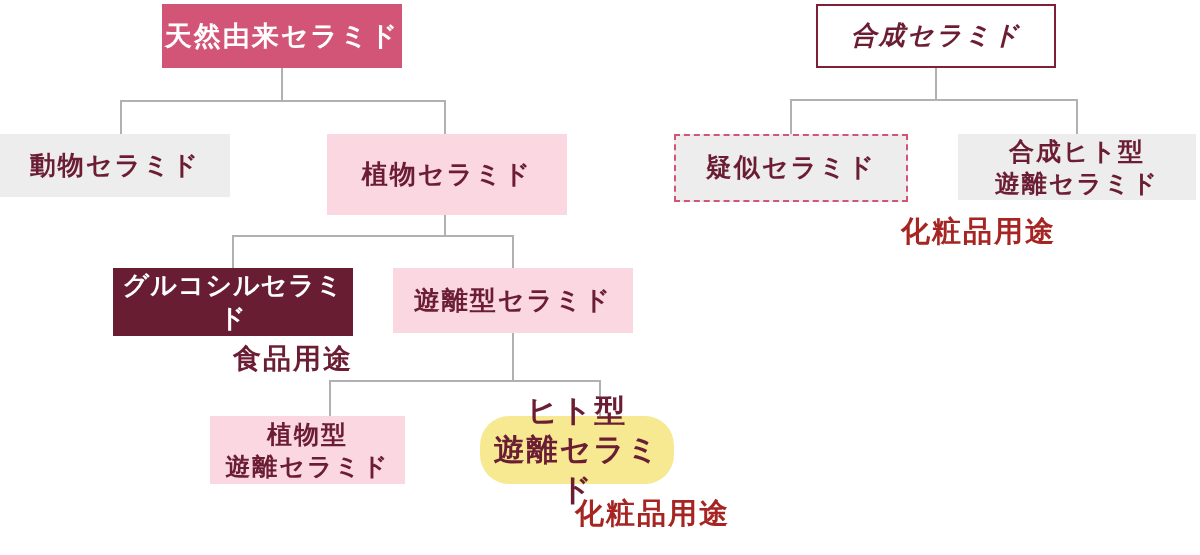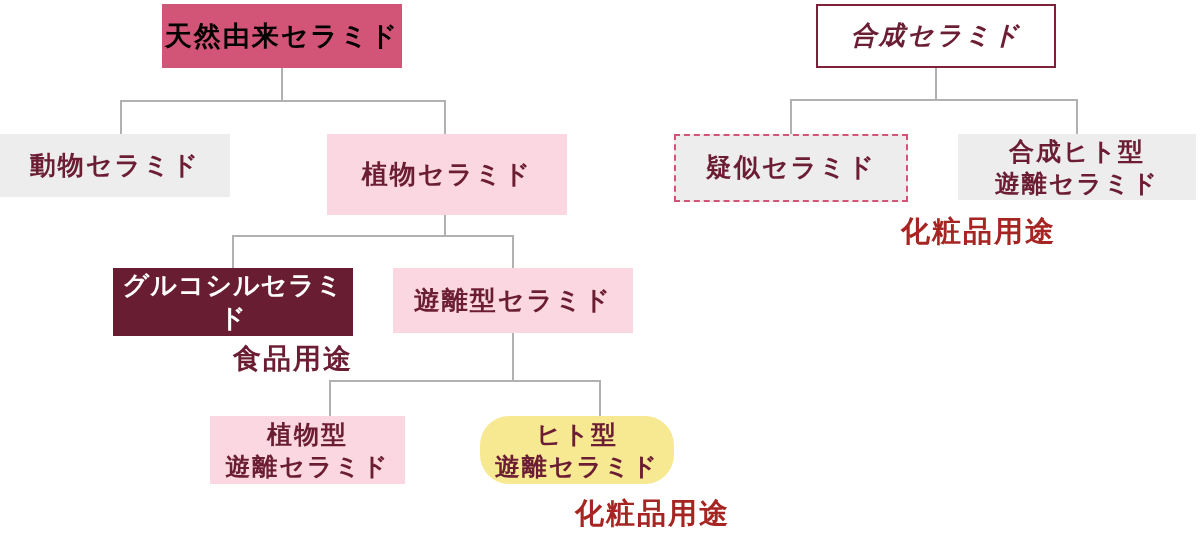--- a/index.html
+++ b/index.html
@@ -35,21 +35,21 @@
     font-weight:700;
     font-size:26px;
     letter-spacing:2px;
     color:var(--maroon-text);
     line-height:1.28;
   }
   .node .line{display:block;}
   
   #box-natural{
     left:162px;top:4px;width:240px;height:64px;
-    background:var(--rose);color:#000000;font-size:27px;
+    background:var(--rose);color:#ffffff;font-size:27px;
   }
   #box-animal{
     left:0px;top:134px;width:230px;height:63px;
     background:var(--light-gray);
   }
   #box-plant{
     left:327px;top:134px;width:240px;height:81px;
     background:var(--light-pink);
   }
   #box-glucosyl{
@@ -59,21 +59,21 @@
   #box-free{
     left:393px;top:268px;width:240px;height:65px;
     background:var(--light-pink);
   }
   #box-plant-free{
     left:210px;top:416px;width:195px;height:68px;
     background:var(--light-pink);font-size:25px;
   }
   #box-human-free{
     left:480px;top:416px;width:194px;height:68px;
-    background:var(--yellow);font-size:25px;border-radius:29px;
+    background:var(--yellow);font-size:31px;border-radius:29px;
   }
   
   #box-synthetic{
     left:816px;top:4px;width:240px;height:64px;
     background:#ffffff;border:2px solid var(--synth-border);font-style:italic;
   }
   #box-pseudo{
     left:674px;top:134px;width:234px;height:68px;
     background:var(--light-gray);border:2px dashed var(--rose);
   }

